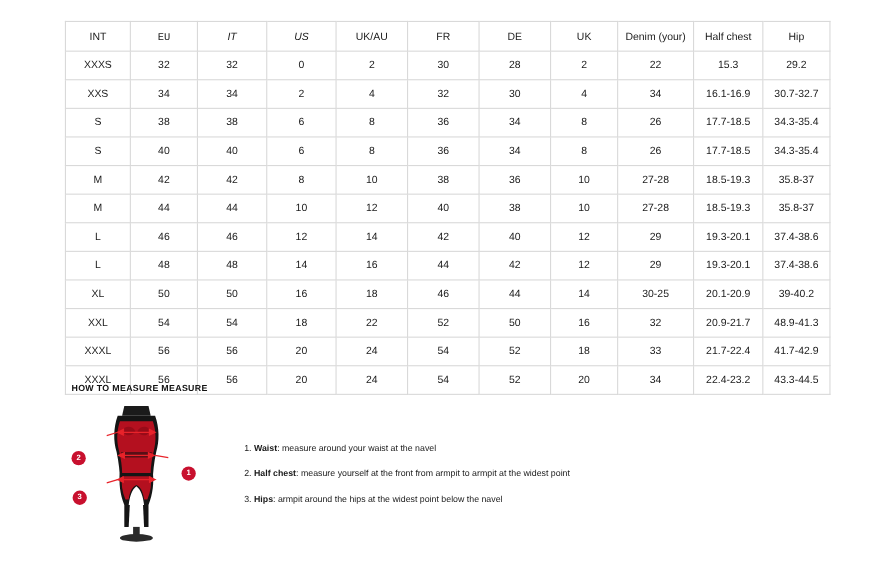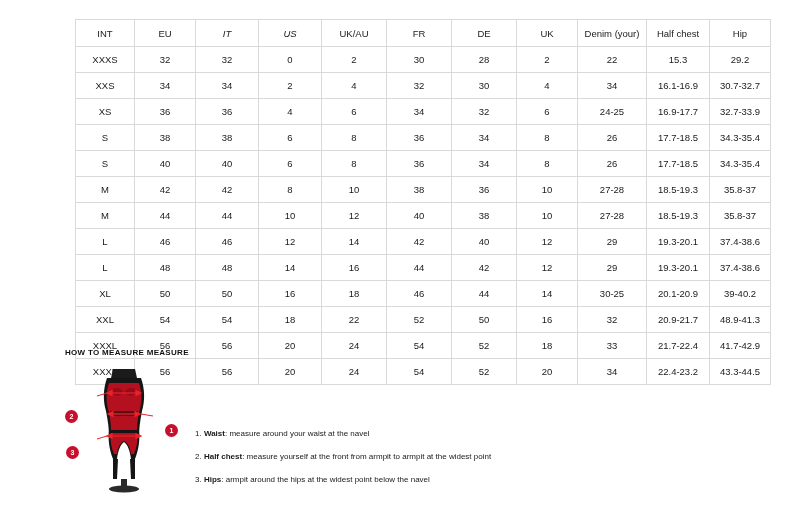--- a/index.html
+++ b/index.html
@@ -12,21 +12,21 @@
     height: 519px;
     font-family: "Liberation Sans", sans-serif;
     color: #222222;
     position: relative;
     overflow: hidden;
   }
 
   
   .table-wrap {
     position: absolute;
-    left: 75px;
+    left: 59px;
     top: 19px;
     width: 668px;
   }
   table.size-table {
     border-collapse: collapse;
     width: 100%;
     table-layout: fixed;
   }
   table.size-table th,
   table.size-table td {
@@ -39,21 +39,21 @@
     color: #1a1a1a;
     padding: 0;
     white-space: nowrap;
   }
   table.size-table thead th {
     height: 26px;
     font-size: 9.5px;
   }
   
   .c0 { width: 58px; }
-  .c1 { width: 60px; }
+  .c1 { width: 60px; font-family: Liberation Mono, monospace; }
   .c2 { width: 62px; font-style: italic; }
   .c3 { width: 62px; font-style: italic; }
   .c4 { width: 64px; }
   .c5 { width: 64px; }
   .c6 { width: 64px; }
   .c7 { width: 60px; }
   .c8 { width: 68px; }
   .c9 { width: 62px; }
   .c10 { width: 60px; }
 
@@ -67,21 +67,22 @@
   .measure-title {
     font-size: 8px;
     font-weight: bold;
     letter-spacing: 0.3px;
     color: #111111;
     margin: 0 0 10px 0;
   }
   .measure-body {
     position: relative;
     display: flex;
-    align-items: flex-end;
+    align-items: center;
+    gap: 27px;
   }
   .figure-area {
     position: relative;
     width: 120px;
     height: 130px;
     flex: 0 0 120px;
   }
   .notes {
     margin-left: 10px;
     padding-top: 8px;
@@ -159,33 +160,20 @@
         <td>34</td>
         <td>34</td>
         <td>2</td>
         <td>4</td>
         <td>32</td>
         <td>30</td>
         <td>4</td>
         <td>34</td>
         <td>16.1-16.9</td>
         <td>30.7-32.7</td>
-      </tr>
-      <tr>
-        <td>XS</td>
-        <td>36</td>
-        <td>36</td>
-        <td>4</td>
-        <td>6</td>
-        <td>34</td>
-        <td>32</td>
-        <td>6</td>
-        <td>24-25</td>
-        <td>16.9-17.7</td>
-        <td>32.7-33.9</td>
       </tr>
       <tr>
         <td>S</td>
         <td>38</td>
         <td>38</td>
         <td>6</td>
         <td>8</td>
         <td>36</td>
         <td>34</td>
         <td>8</td>

